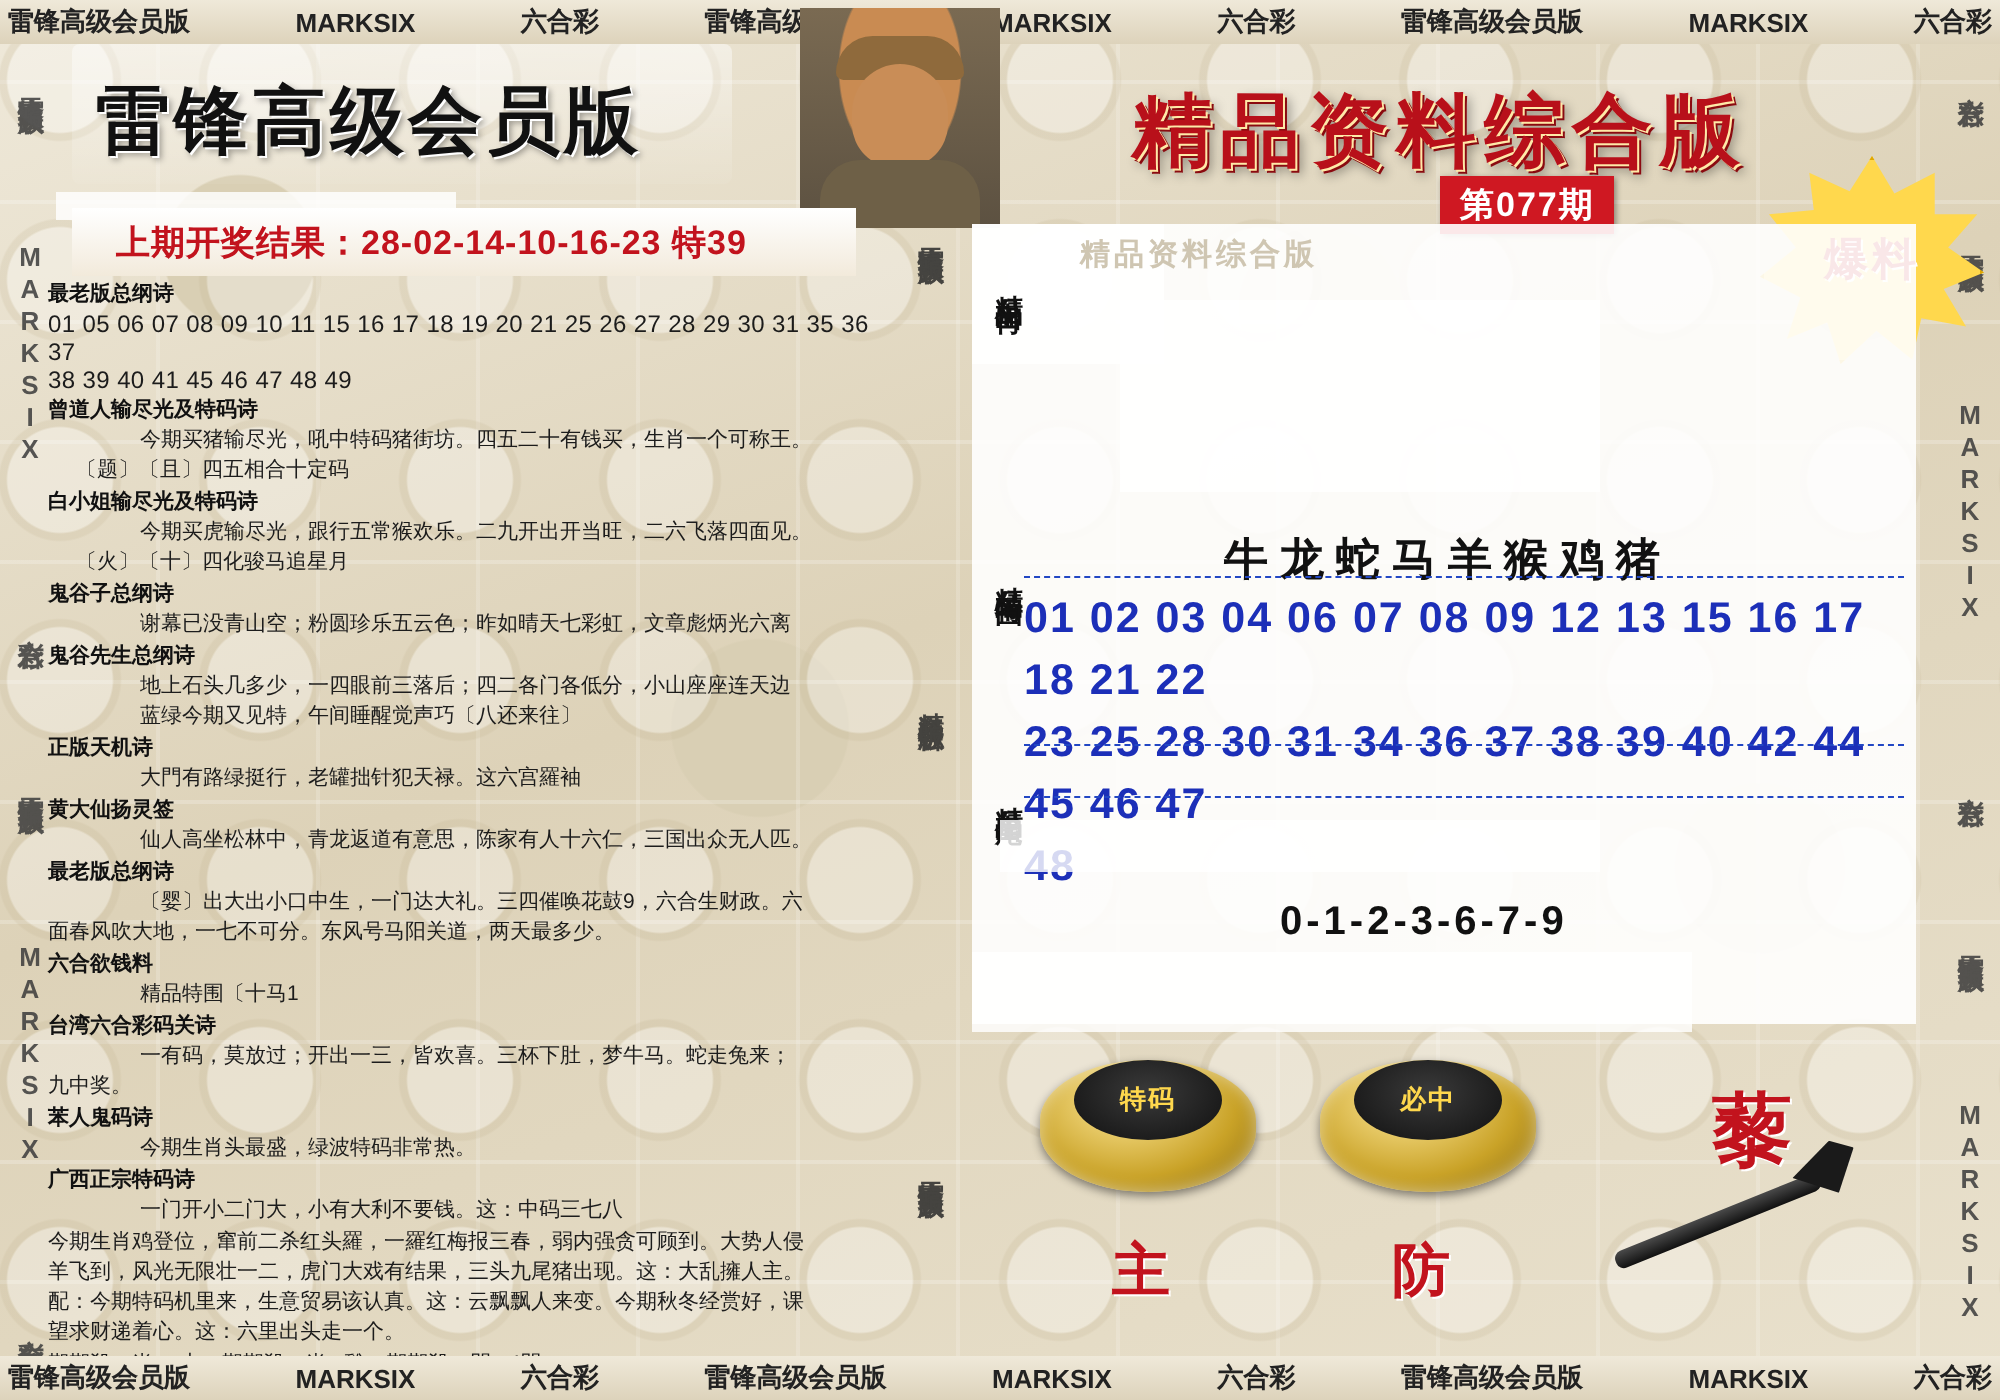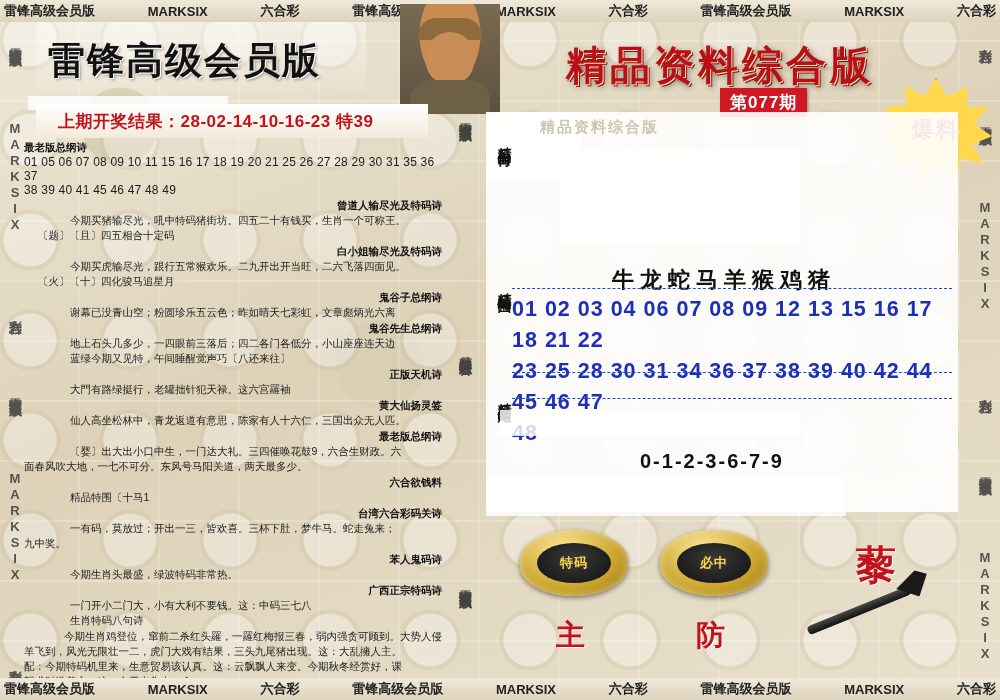--- a/index.html
+++ b/index.html
@@ -112,21 +112,21 @@
   
   #article{
     position:absolute;left:24px;top:140px;width:418px;height:540px;
     font-size:10.5px;line-height:15px;color:#1c1c1c;
   }
   #article .h{font-weight:bold;color:#111;}
   #article .nums{font-size:12px;letter-spacing:.2px;line-height:14px;}
   #article .ind{padding-left:46px;}
   #article .ind2{padding-left:14px;}
   #article .line{margin:0;}
-  #article .sec{margin-top:1px;text-align:right;}
+  #article .sec{margin-top:1px;}
 
   
   #panel{
     position:absolute;left:486px;top:112px;width:472px;height:400px;
     background:rgba(255,255,255,.9);
   }
   #panel-top-faint{
     position:absolute;left:540px;top:118px;width:250px;height:26px;
     color:#cfc6b2;font-size:15px;font-weight:bold;letter-spacing:2px;
   }
@@ -176,21 +176,21 @@
     position:absolute;inset:0;display:flex;align-items:center;justify-content:center;
     font-size:22px;font-weight:bold;color:#c2131d;letter-spacing:2px;
     text-shadow:1px 1px 0 #fff;
   }
 
   
   .emblem{
     position:absolute;width:108px;height:66px;border-radius:50%/46%;
     background:radial-gradient(ellipse at 40% 30%, #ffe99a, #c9a227 60%, #8a6b12);
     box-shadow:0 2px 5px rgba(0,0,0,.45), inset 0 0 8px rgba(255,255,255,.5);
-    display:flex;align-items:center;justify-content:center;
+    display:flex;justify-content:center;
   }
   .emblem .inner{
     width:74px;height:40px;border-radius:50%;
     background:radial-gradient(ellipse at 50% 40%, #3a3a3a, #101010);
     color:#ffd84d;font-size:13px;font-weight:bold;
     display:flex;align-items:center;justify-content:center;
     letter-spacing:1px;
   }
   #em1{left:520px;top:530px;}
   #em2{left:660px;top:530px;}
@@ -324,21 +324,20 @@
 
   <p class="line h sec">台湾六合彩码关诗</p>
   <p class="line ind">一有码，莫放过；开出一三，皆欢喜。三杯下肚，梦牛马。蛇走兔来；</p>
   <p class="line">九中奖。</p>
 
   <p class="line h sec">苯人鬼码诗</p>
   <p class="line ind">今期生肖头最盛，绿波特码非常热。</p>
 
   <p class="line h sec">广西正宗特码诗</p>
   <p class="line ind">一门开小二门大，小有大利不要钱。这：中码三七八</p>
-  <p class="line ind">生肖特码八句诗</p>
 
   <p class="line sec">今期生肖鸡登位，窜前二杀红头羅，一羅红梅报三春，弱内强贪可顾到。大势人侵</p>
   <p class="line">羊飞到，风光无限壮一二，虎门大戏有结果，三头九尾猪出现。这：大乱擁人主。</p>
   <p class="line">配：今期特码机里来，生意贸易该认真。这：云飘飘人来变。今期秋冬经赏好，课</p>
   <p class="line">望求财递着心。这：六里出头走一个。</p>
 
   <p class="line sec">期期殺一肖：   土，期期殺一肖 _雞，期期殺一門 _4門。</p>
 </div>
 
 <div id="panel"></div>

